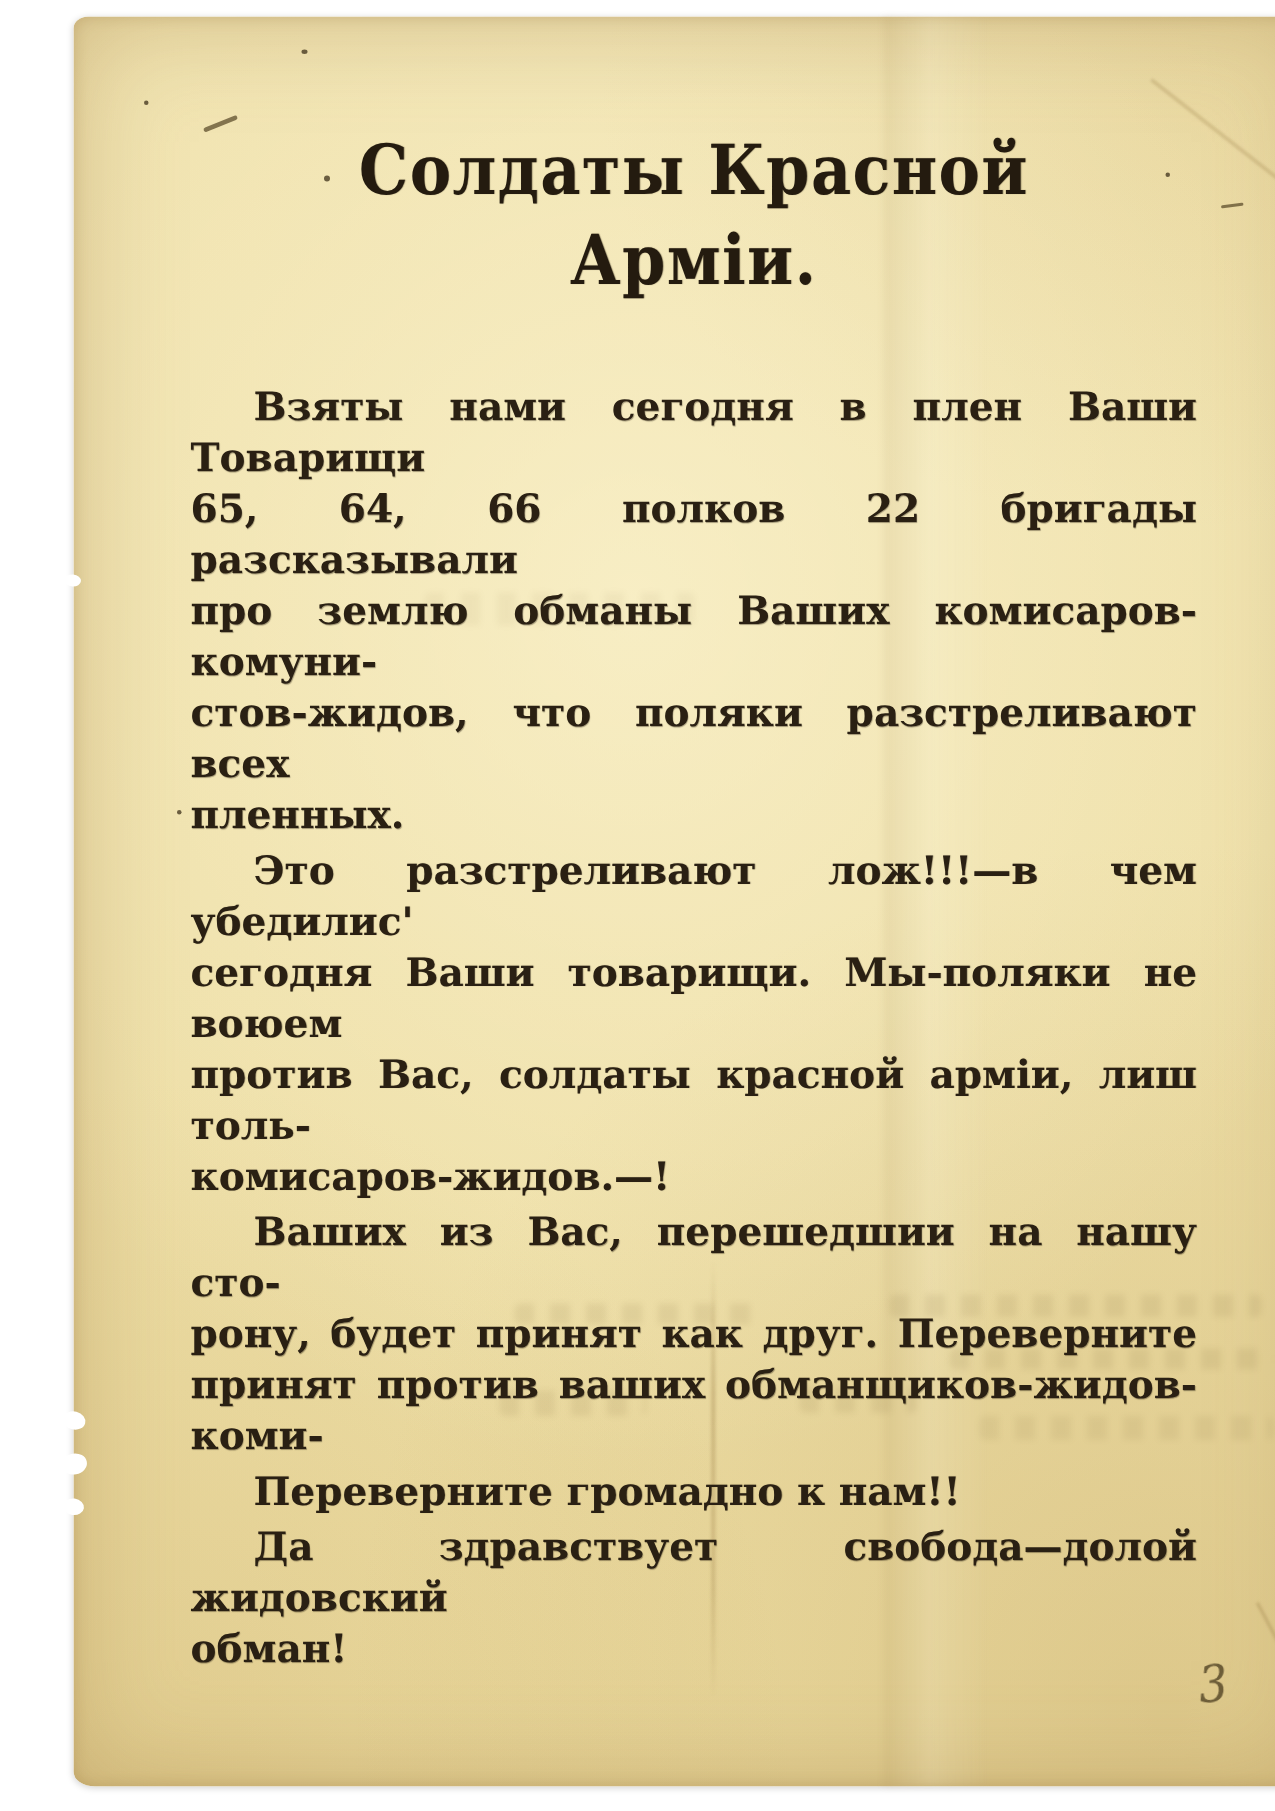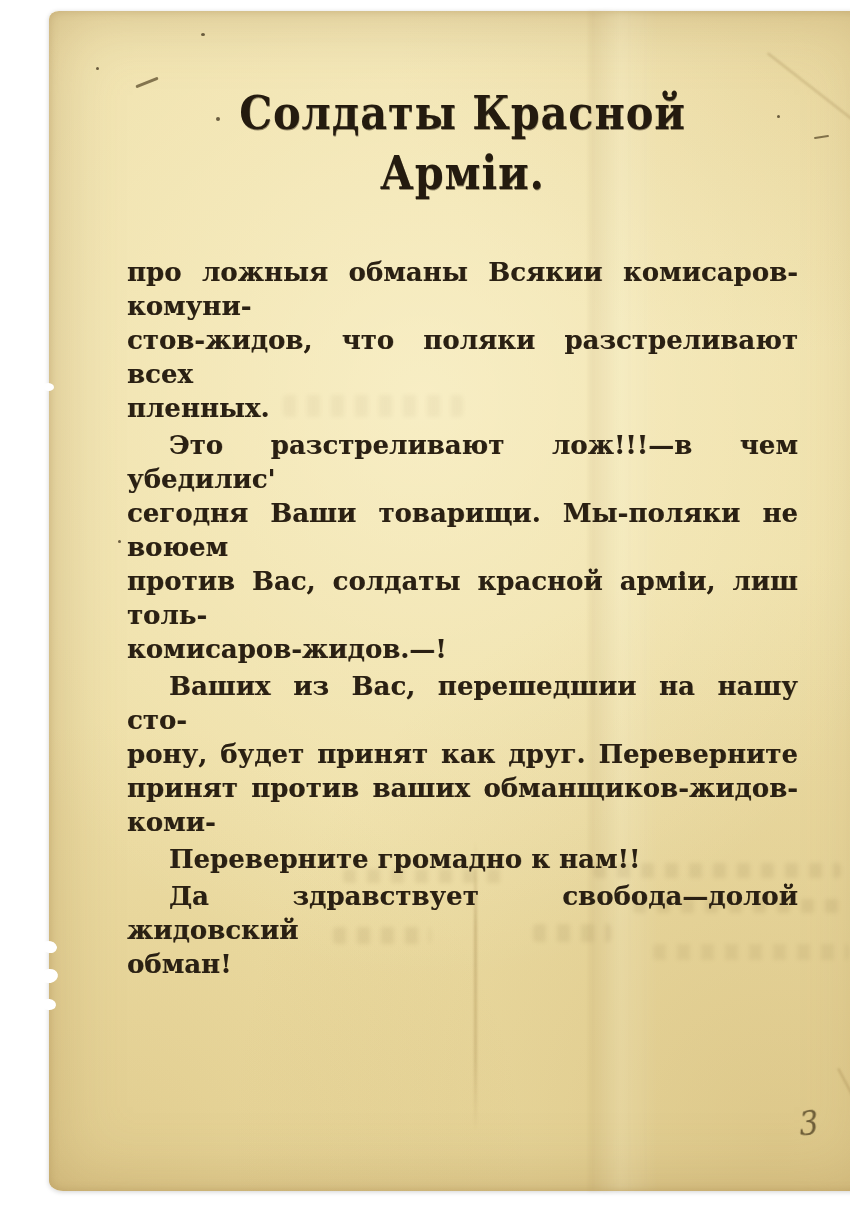--- a/index.html
+++ b/index.html
@@ -196,21 +196,23 @@
     <div class="bleed b4"></div>
     <div class="bleed b5"></div>
     <div class="bleed b6"></div>
     <div class="bleed b7"></div>
 
     <div class="content">
       <h1 class="doc-title">Солдаты Красной Арміи.</h1>
 
       <div class="body-text" id="paragraphs">
           <div class="para">
-            <div class="line">про ложныя обманы Всякии комисаров-комуни-</div>
+            <div class="line first">Взяты нами сегодня в плен Ваши Товарищи</div>
+            <div class="line">65, 64, 66 полков 22 бригады разсказывали</div>
+            <div class="line">про землю обманы Ваших комисаров-комуни-</div>
             <div class="line">стов-жидов, что поляки разстреливают всех</div>
             <div class="line last">пленных.</div>
           </div>
           <div class="para">
             <div class="line first">Это разстреливают лож!!!—в чем убедилис'</div>
             <div class="line">сегодня Ваши товарищи. Мы-поляки не воюем</div>
             <div class="line">против Вас, солдаты красной арміи, лиш толь-</div>
             <div class="line last">комисаров-жидов.—!</div>
           </div>
           <div class="para">

